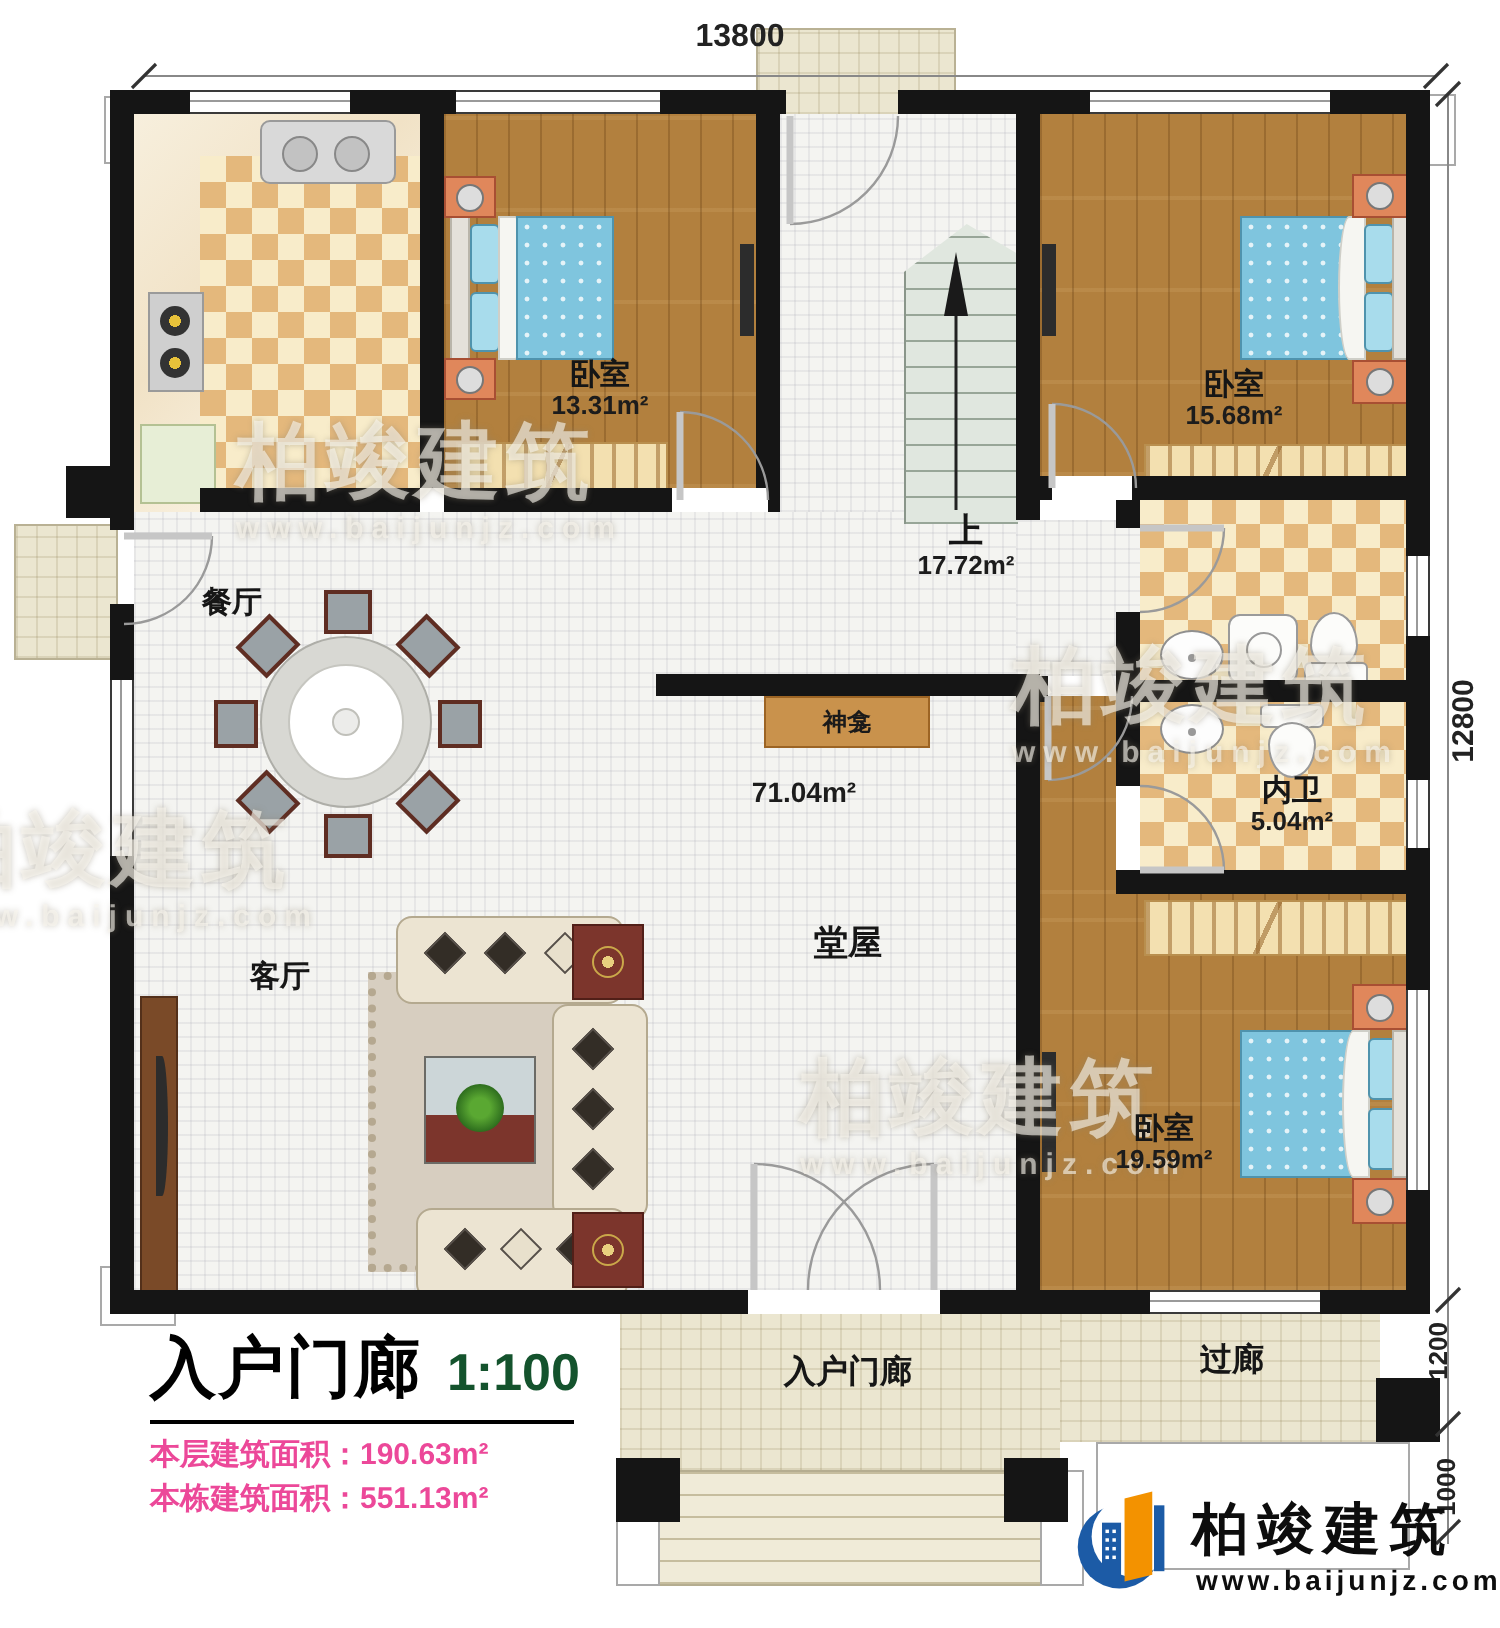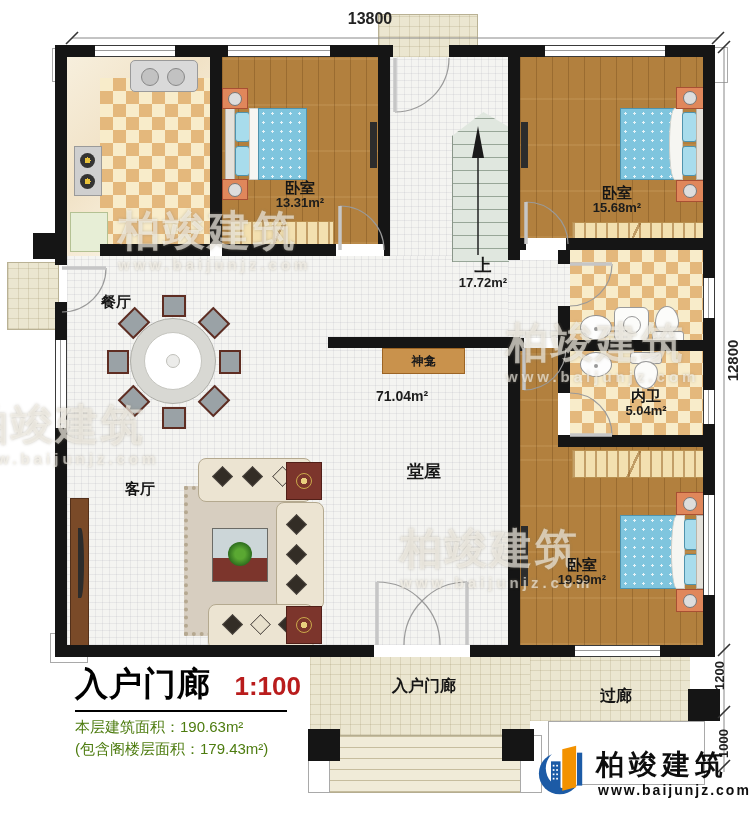--- a/index.html
+++ b/index.html
@@ -55,21 +55,21 @@
   
   .roomlabel{text-align:center;line-height:1.15;z-index:60;}
   .roomlabel .nm{font-weight:bold;font-size:15px;color:#161616;}
   .roomlabel .ar{font-weight:bold;font-size:13px;color:#1c1c1c;}
   .biglabel{font-weight:bold;font-size:16px;color:#161616;z-index:60;text-align:center;}
   .dimtext{font-weight:bold;font-size:15px;color:#222;text-align:center;z-index:70;}
   .wm{z-index:55;pointer-events:none;color:rgba(248,245,238,.62);
       text-shadow:0 0 3px rgba(140,130,110,.45);font-weight:bold;}
   .wm .t{font-size:42px;letter-spacing:3px;line-height:1;}
   .wm .u{font-size:15px;letter-spacing:4px;margin-top:4px;}
-  .tb-line{font-weight:normal;font-size:15px;color:#4d7c0f;white-space:nowrap;}
+  .tb-line{font-weight:bold;font-size:15px;color:#ec4899;white-space:nowrap;}
   svg.overlay{position:absolute;left:0;top:0;z-index:50;pointer-events:none;}
 </style>
 </head>
 <body>
 
 <div id="canvas">
 
   <div class="abs porch" style="left:7px;top:262px;width:50px;height:66px;border:1px solid #b9b194;"></div>
   <div class="abs porch" style="left:378px;top:14px;width:98px;height:42px;border:1px solid #b9b194;"></div>
   <div class="abs whitepad" style="left:52px;top:48px;width:38px;height:32px;"></div>
@@ -330,35 +330,35 @@
   <div class="abs roomlabel" style="left:388px;top:462px;width:72px;">
     <div class="nm" style="font-size:17px;">堂屋</div>
   </div>
   <div class="abs roomlabel" style="left:84px;top:293px;width:64px;">
     <div class="nm">餐厅</div>
   </div>
   <div class="abs roomlabel" style="left:108px;top:480px;width:64px;">
     <div class="nm">客厅</div>
   </div>
   <div class="abs biglabel" style="left:374px;top:676px;width:100px;">入户门廊</div>
-  <div class="abs biglabel" style="left:584px;top:686px;width:64px;">过廊</div>
+  <div class="abs biglabel" style="left:584px;top:670px;width:64px;">过廊</div>
 
   <div class="abs dimtext" style="left:335px;top:10px;width:70px;font-size:16px;">13800</div>
   <div class="abs dimtext" style="left:702px;top:352px;width:60px;transform:rotate(-90deg);">12800</div>
   <div class="abs dimtext" style="left:694px;top:668px;width:50px;font-size:13px;transform:rotate(-90deg);">1200</div>
   <div class="abs dimtext" style="left:698px;top:736px;width:50px;font-size:13px;transform:rotate(-90deg);">1000</div>
 
   <div class="abs" style="left:75px;top:662px;width:240px;z-index:70;">
     <div>
       <span style="font-size:33px;font-weight:bold;letter-spacing:1px;color:#000;">入户门廊</span>
-      <span style="font-size:26px;font-weight:bold;color:#b91c1c;margin-left:19px;">1:100</span>
+      <span style="font-size:26px;font-weight:bold;color:#14532d;margin-left:8px;">1:100</span>
     </div>
     <div style="width:212px;height:2px;background:#000;margin:3px 0 6px 0;"></div>
     <div class="tb-line" style="margin:3px 0;">本层建筑面积：190.63m²</div>
-    <div class="tb-line" style="margin:3px 0;">(包含阁楼层面积：179.43m²)</div>
+    <div class="tb-line" style="margin:3px 0;">本栋建筑面积：551.13m²</div>
 
   </div>
 
   <div class="abs" style="left:538px;top:740px;width:205px;height:62px;z-index:70;">
     <svg width="52" height="56" viewBox="0 0 60 64" style="position:absolute;left:0;top:2px;">
       <circle cx="25" cy="36" r="24" fill="#1c5ba6"></circle>
       <circle cx="32" cy="30" r="23" fill="#ffffff"></circle>
       <rect x="15" y="22" width="11" height="34" fill="#1c5ba6"></rect>
       <rect x="17" y="26" width="2" height="2" fill="#fff"></rect>
         <rect x="21" y="26" width="2" height="2" fill="#fff"></rect>

